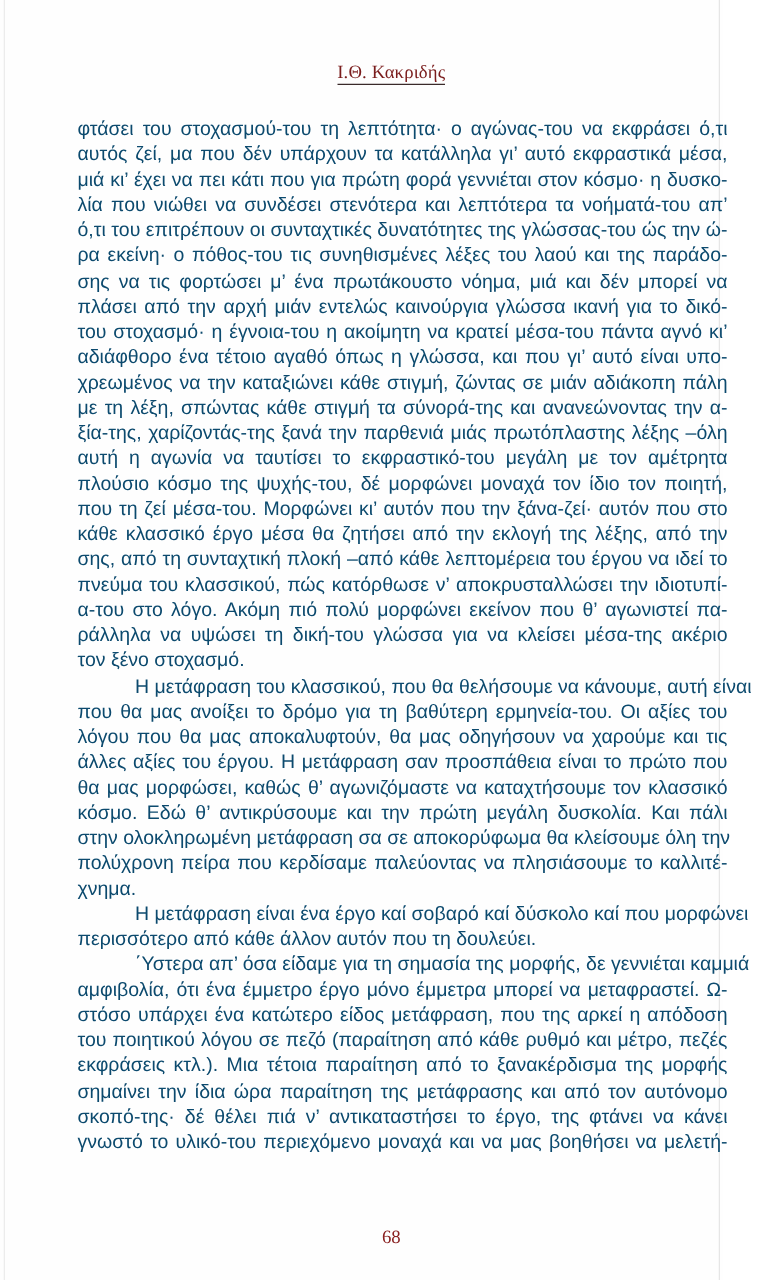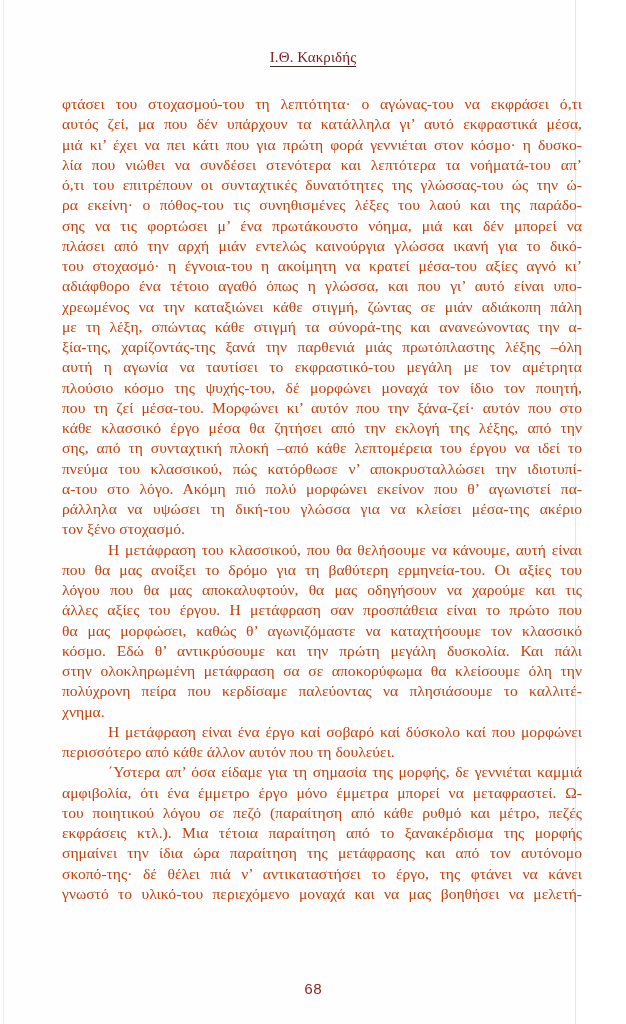--- a/index.html
+++ b/index.html
@@ -48,44 +48,44 @@
       padding-bottom: 1px;
       letter-spacing: 0.1px;
     }
     .body-text {
       position: absolute;
       left: 62px;
       top: 94px;
       width: 520px;
     }
     .line {
-      font-family: Liberation Serif, serif;
+      font-family: Liberation Sans, sans-serif;
       font-size: 15.6px;
       line-height: 20.25px;
       height: 20.25px;
-      color: #c2410c;
+      color: #0c4a6e;
       text-align: justify;
       text-align-last: justify;
       white-space: nowrap;
       overflow: visible;
     }
     .line.last {
       text-align-last: left;
     }
     .line.indent {
       padding-left: 6px;
       margin-left: 40px;
     }
     .page-number {
       position: absolute;
       top: 982px;
       left: 0;
       width: 626px;
       text-align: center;
-      font-family: Liberation Mono, monospace;
+      font-family: Liberation Serif, serif;
       font-size: 15px;
       color: #8a2222;
     }
   </style>
 </head>
 <body>
 
 <div class="page">
   <div class="edge-left"></div>
   <div class="edge-right"></div>
@@ -97,21 +97,21 @@
   <div class="body-text" id="body-text">
       <div>
         <div class="line">φτάσει του στοχασμού-του τη λεπτότητα· ο αγώνας-του να εκφράσει ό,τι</div>
         <div class="line">αυτός ζεί, μα που δέν υπάρχουν τα κατάλληλα γι’ αυτό εκφραστικά μέσα,</div>
         <div class="line">μιά κι’ έχει να πει κάτι που για πρώτη φορά γεννιέται στον κόσμο· η δυσκο-</div>
         <div class="line">λία που νιώθει να συνδέσει στενότερα και λεπτότερα τα νοήματά-του απ’</div>
         <div class="line">ό,τι του επιτρέπουν οι συνταχτικές δυνατότητες της γλώσσας-του ώς την ώ-</div>
         <div class="line">ρα εκείνη· ο πόθος-του τις συνηθισμένες λέξες του λαού και της παράδο-</div>
         <div class="line">σης να τις φορτώσει μ’ ένα πρωτάκουστο νόημα, μιά και δέν μπορεί να</div>
         <div class="line">πλάσει από την αρχή μιάν εντελώς καινούργια γλώσσα ικανή για το δικό-</div>
-        <div class="line">του στοχασμό· η έγνοια-του η ακοίμητη να κρατεί μέσα-του αξίες αγνό κι’</div>
+        <div class="line">του στοχασμό· η έγνοια-του η ακοίμητη να κρατεί μέσα-του πάντα αγνό κι’</div>
         <div class="line">αδιάφθορο ένα τέτοιο αγαθό όπως η γλώσσα, και που γι’ αυτό είναι υπο-</div>
         <div class="line">χρεωμένος να την καταξιώνει κάθε στιγμή, ζώντας σε μιάν αδιάκοπη πάλη</div>
         <div class="line">με τη λέξη, σπώντας κάθε στιγμή τα σύνορά-της και ανανεώνοντας την α-</div>
         <div class="line">ξία-της, χαρίζοντάς-της ξανά την παρθενιά μιάς πρωτόπλαστης λέξης –όλη</div>
         <div class="line">αυτή η αγωνία να ταυτίσει το εκφραστικό-του μεγάλη με τον αμέτρητα</div>
         <div class="line">πλούσιο κόσμο της ψυχής-του, δέ μορφώνει μοναχά τον ίδιο τον ποιητή,</div>
         <div class="line">που τη ζεί μέσα-του. Μορφώνει κι’ αυτόν που την ξάνα-ζεί· αυτόν που στο</div>
         <div class="line">κάθε κλασσικό έργο μέσα θα ζητήσει από την εκλογή της λέξης, από την</div>
         <div class="line">σης, από τη συνταχτική πλοκή –από κάθε λεπτομέρεια του έργου να ιδεί το</div>
         <div class="line">πνεύμα του κλασσικού, πώς κατόρθωσε ν’ αποκρυσταλλώσει την ιδιοτυπί-</div>
@@ -130,20 +130,21 @@
         <div class="line">πολύχρονη πείρα που κερδίσαμε παλεύοντας να πλησιάσουμε το καλλιτέ-</div>
         <div class="line last">χνημα.</div>
       </div>
       <div>
         <div class="line indent">Η μετάφραση είναι ένα έργο καί σοβαρό καί δύσκολο καί που μορφώνει</div>
         <div class="line last">περισσότερο από κάθε άλλον αυτόν που τη δουλεύει.</div>
       </div>
       <div>
         <div class="line indent">΄Υστερα απ’ όσα είδαμε για τη σημασία της μορφής, δε γεννιέται καμμιά</div>
         <div class="line">αμφιβολία, ότι ένα έμμετρο έργο μόνο έμμετρα μπορεί να μεταφραστεί. Ω-</div>
+        <div class="line">στόσο υπάρχει ένα κατώτερο είδος μετάφραση, που της αρκεί η απόδοση</div>
         <div class="line">του ποιητικού λόγου σε πεζό (παραίτηση από κάθε ρυθμό και μέτρο, πεζές</div>
         <div class="line">εκφράσεις κτλ.). Μια τέτοια παραίτηση από το ξανακέρδισμα της μορφής</div>
         <div class="line">σημαίνει την ίδια ώρα παραίτηση της μετάφρασης και από τον αυτόνομο</div>
         <div class="line">σκοπό-της· δέ θέλει πιά ν’ αντικαταστήσει το έργο, της φτάνει να κάνει</div>
         <div class="line">γνωστό το υλικό-του περιεχόμενο μοναχά και να μας βοηθήσει να μελετή-</div>
       </div>
     </div>
 
   <div class="page-number">68</div>
 </div>

